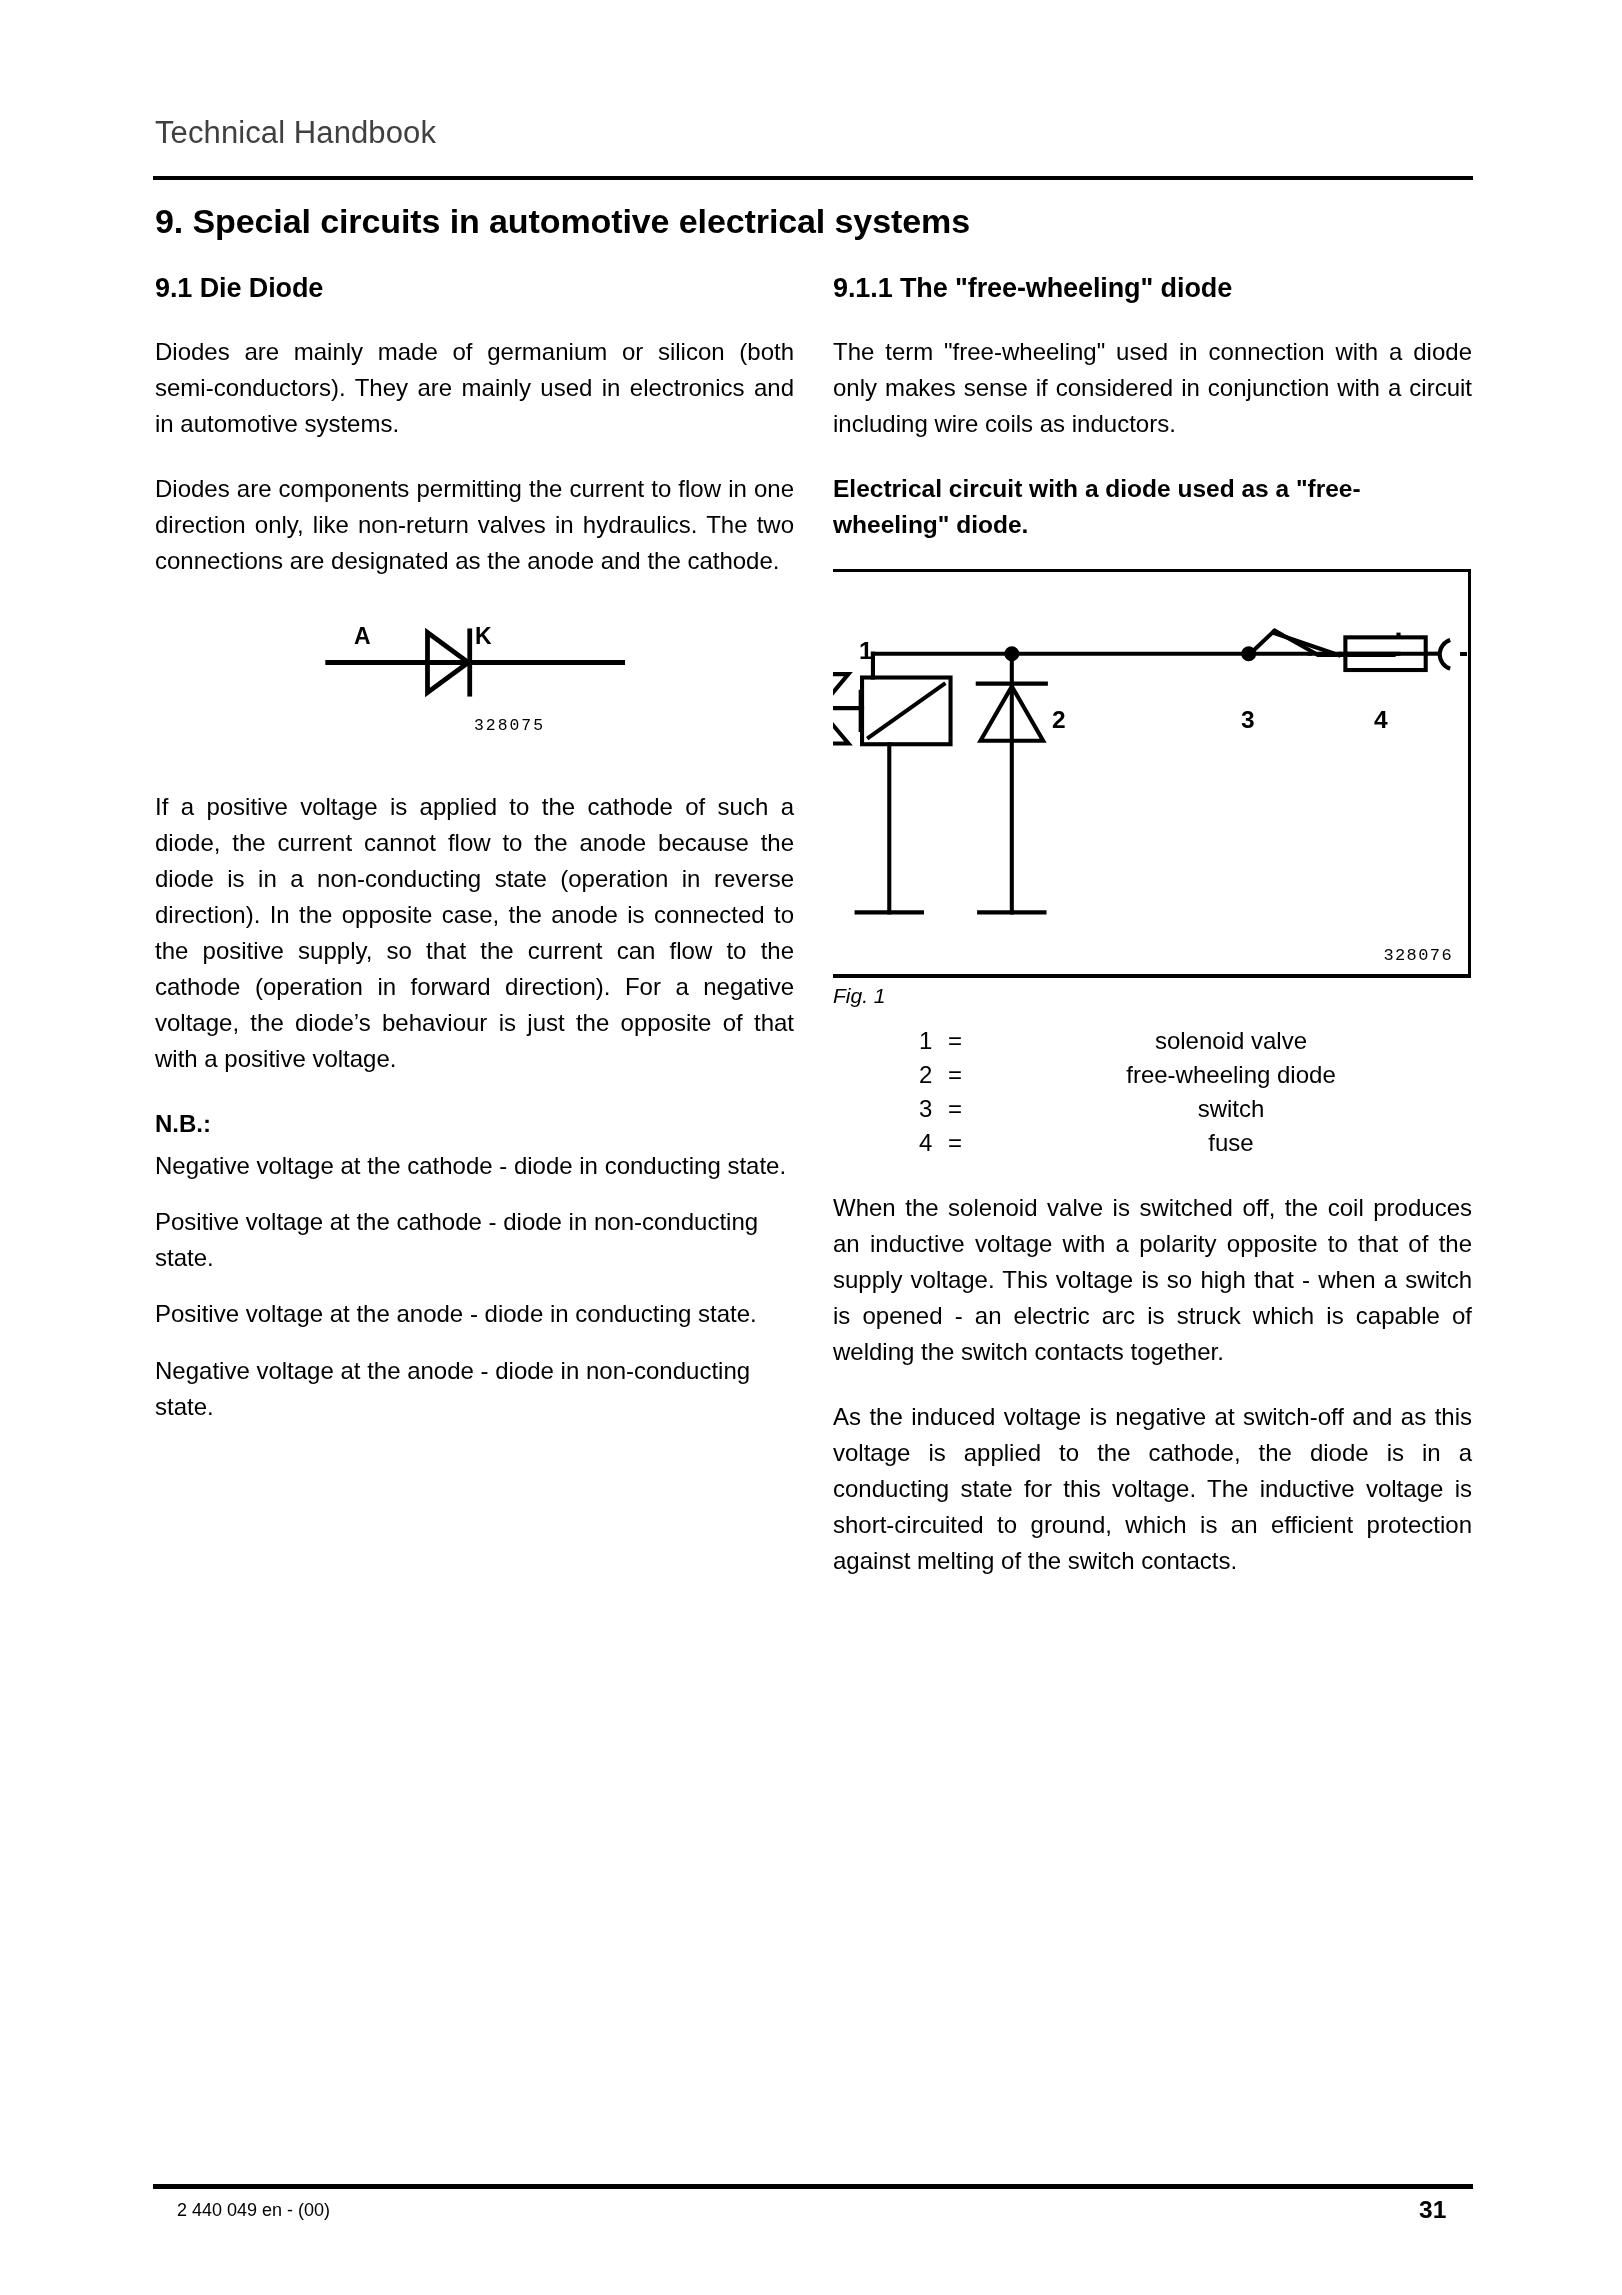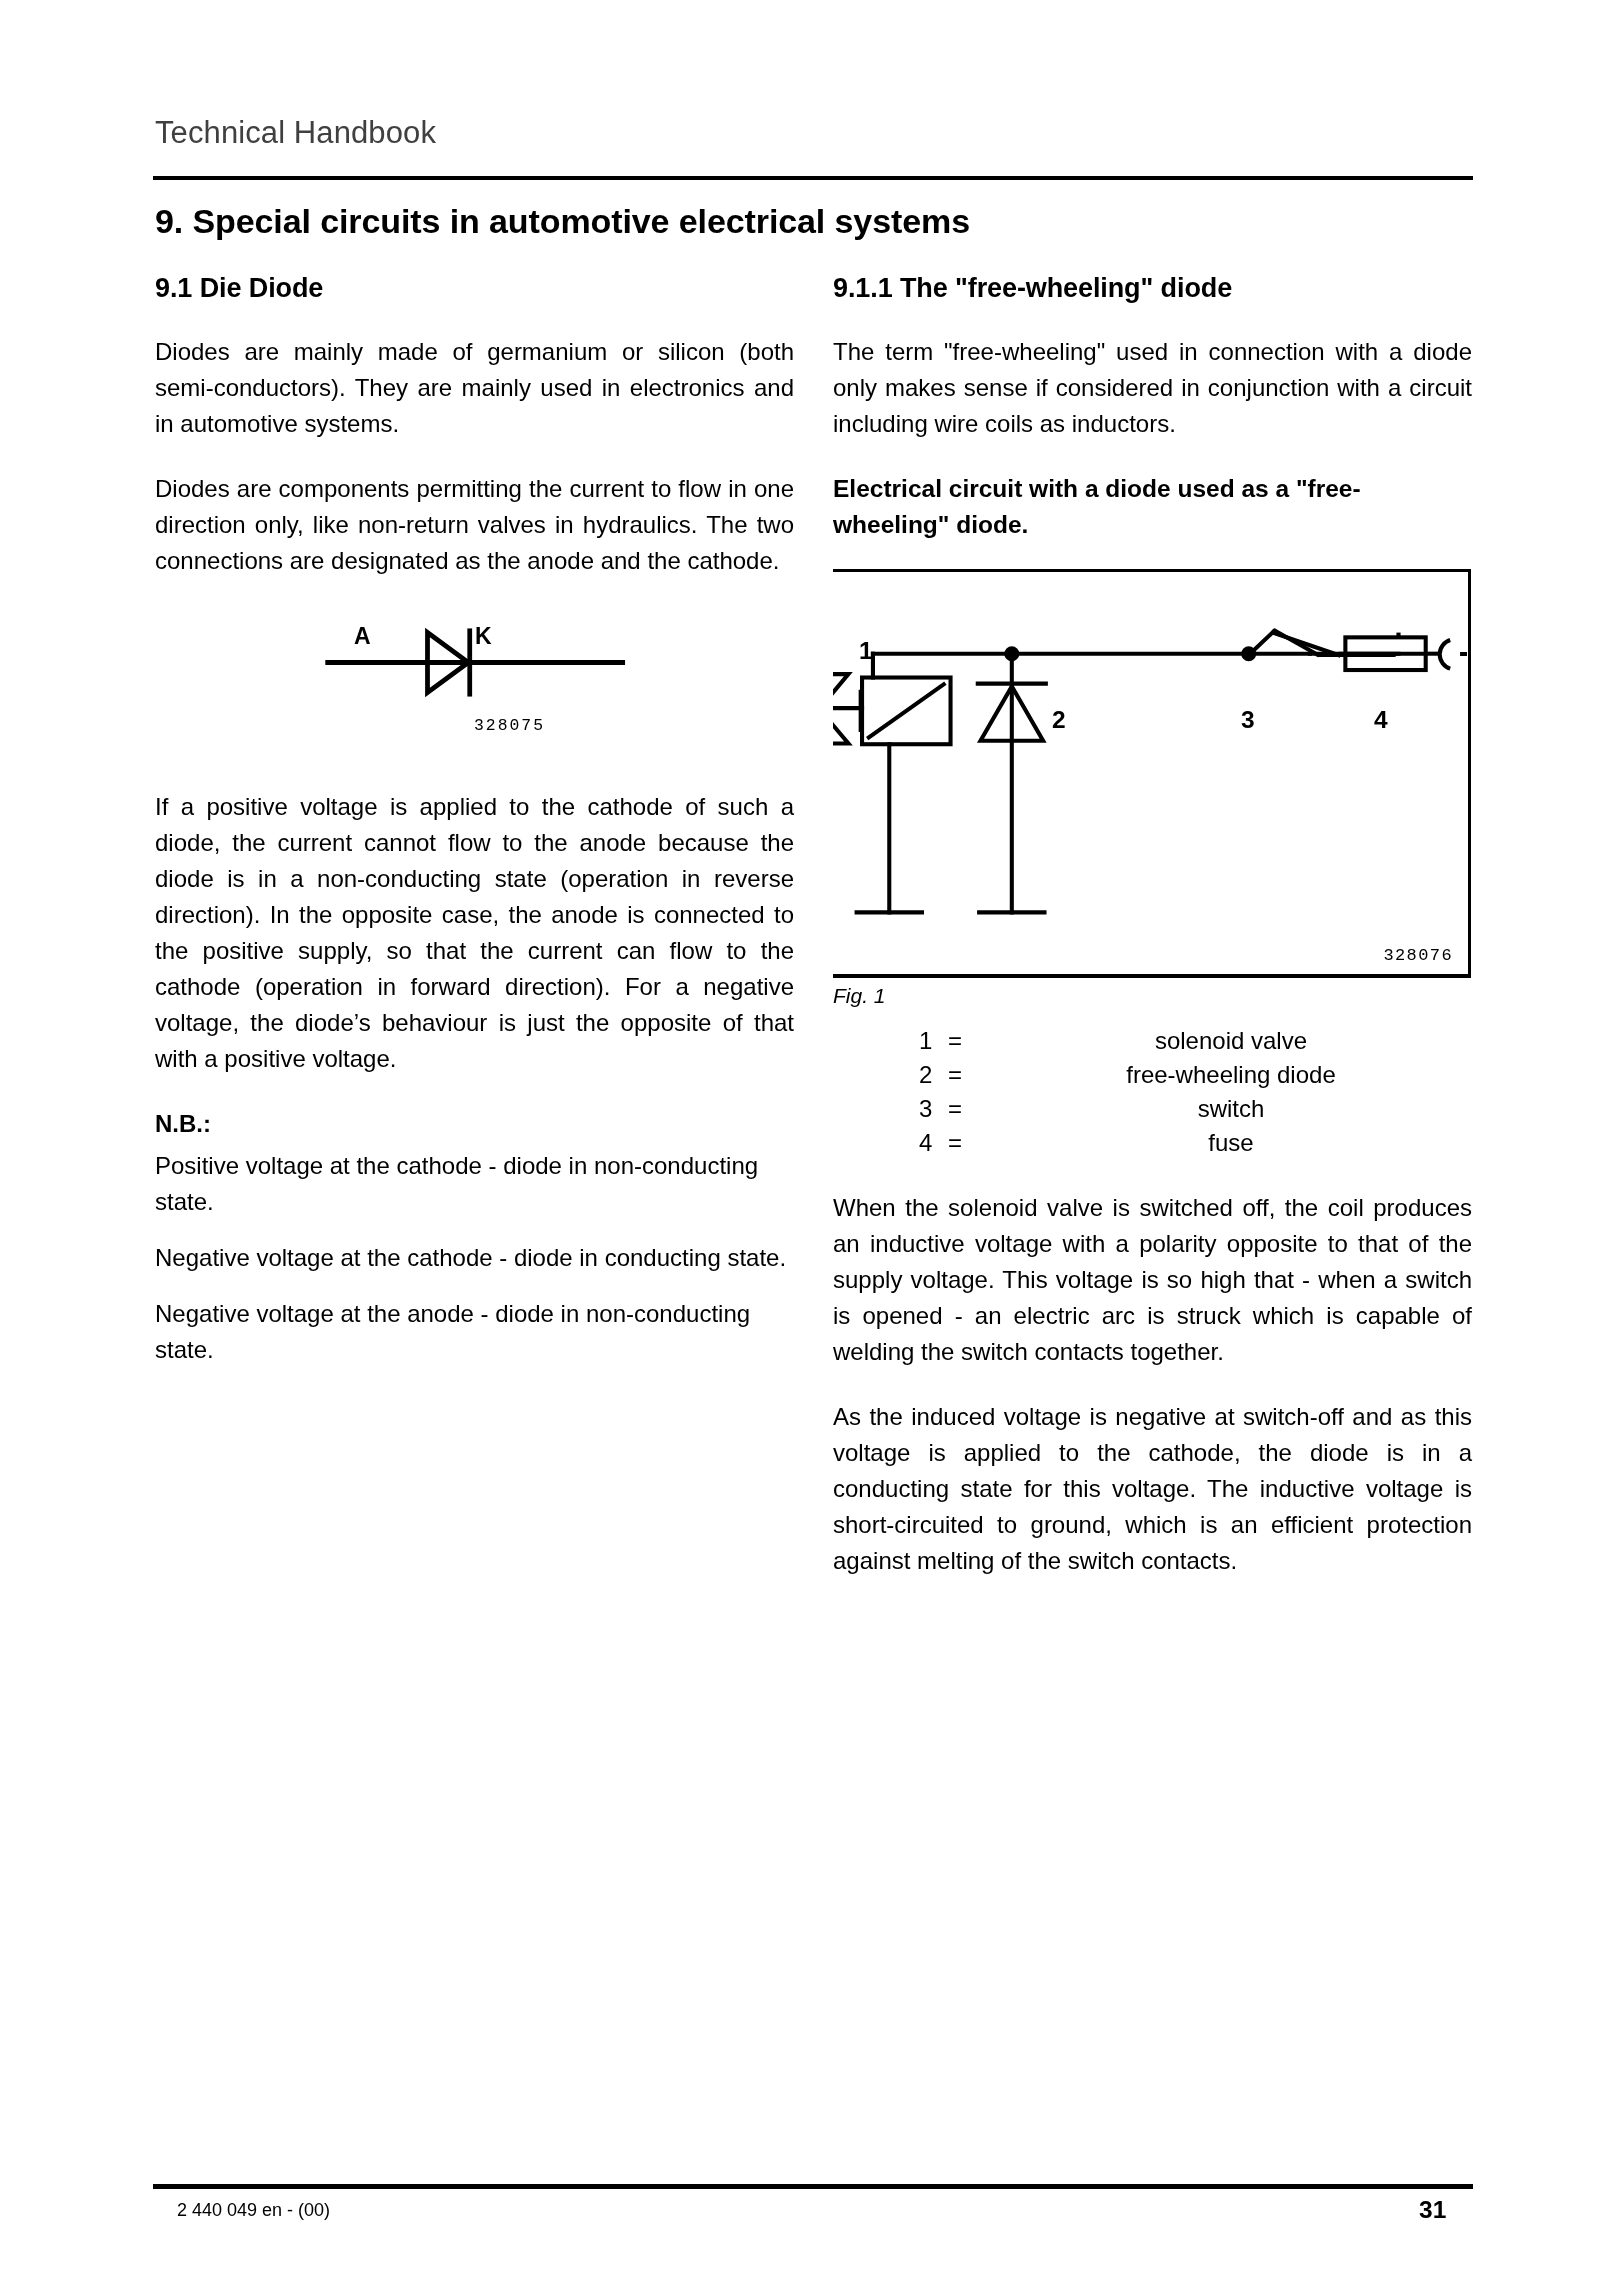--- a/index.html
+++ b/index.html
@@ -214,22 +214,23 @@
 
         <line x1="462" y1="30" x2="462" y2="130" stroke="#000" stroke-width="7"></line>
       </svg>
       <span class="ref">328075</span>
     </div>
 
     <p class="body">If a positive voltage is applied to the cathode of such a diode, the current cannot flow to the anode because the diode is in a non-conducting state (operation in reverse direction). In the opposite case, the anode is connected to the positive supply, so that the current can flow to the cathode (operation in forward direction). For a negative voltage, the diode’s behaviour is just the opposite of that with a positive voltage.</p>
 
     <p class="nb-head">N.B.:</p>
 
+    <p class="nb-item">Negative voltage at the cathode - diode in conducting state.</p>
     <p class="nb-item">Positive voltage at the cathode - diode in non-conducting state.</p>
-    <p class="nb-item">Negative voltage at the cathode - diode in conducting state.</p>
+    <p class="nb-item">Positive voltage at the anode - diode in conducting state.</p>
     <p class="nb-item">Negative voltage at the anode - diode in non-conducting state.</p>
   </div>
 
   <div class="col col-right">
 
     <h3 class="sec">9.1.1 The "free-wheeling" diode</h3>
 
     <p class="body">The term "free-wheeling" used in connection with a diode only makes sense if considered in conjunction with a circuit including wire coils as inductors.</p>
 
     <p class="bold-lead">Electrical circuit with a diode used as a "free-wheeling" diode.</p>

